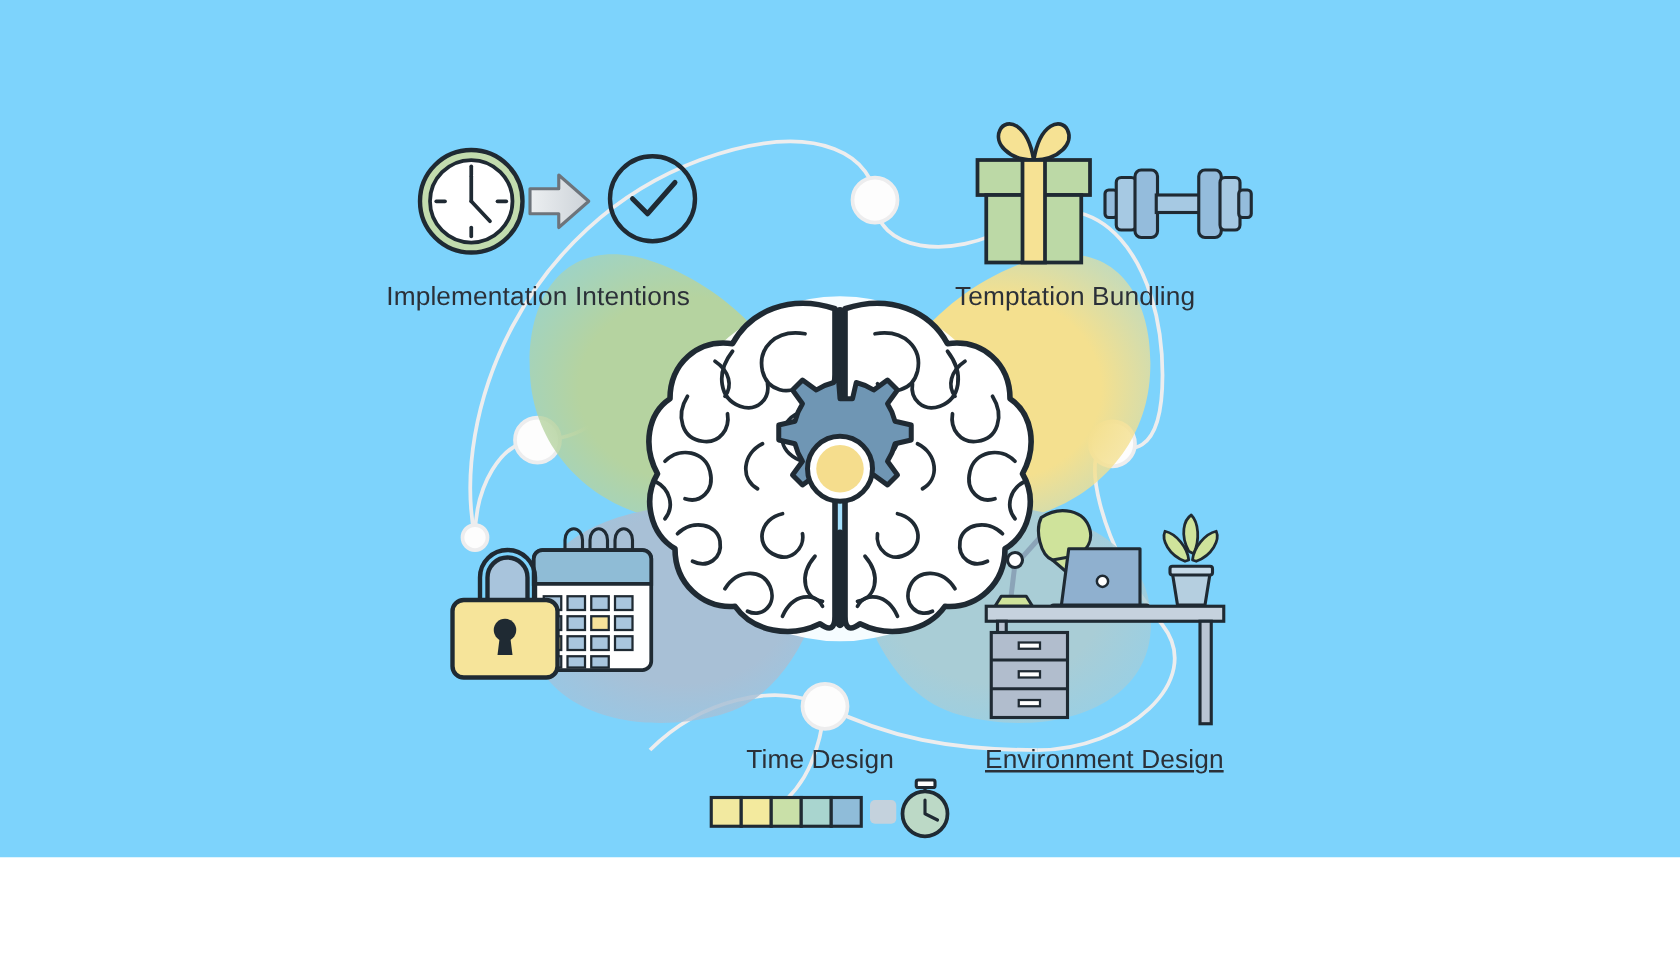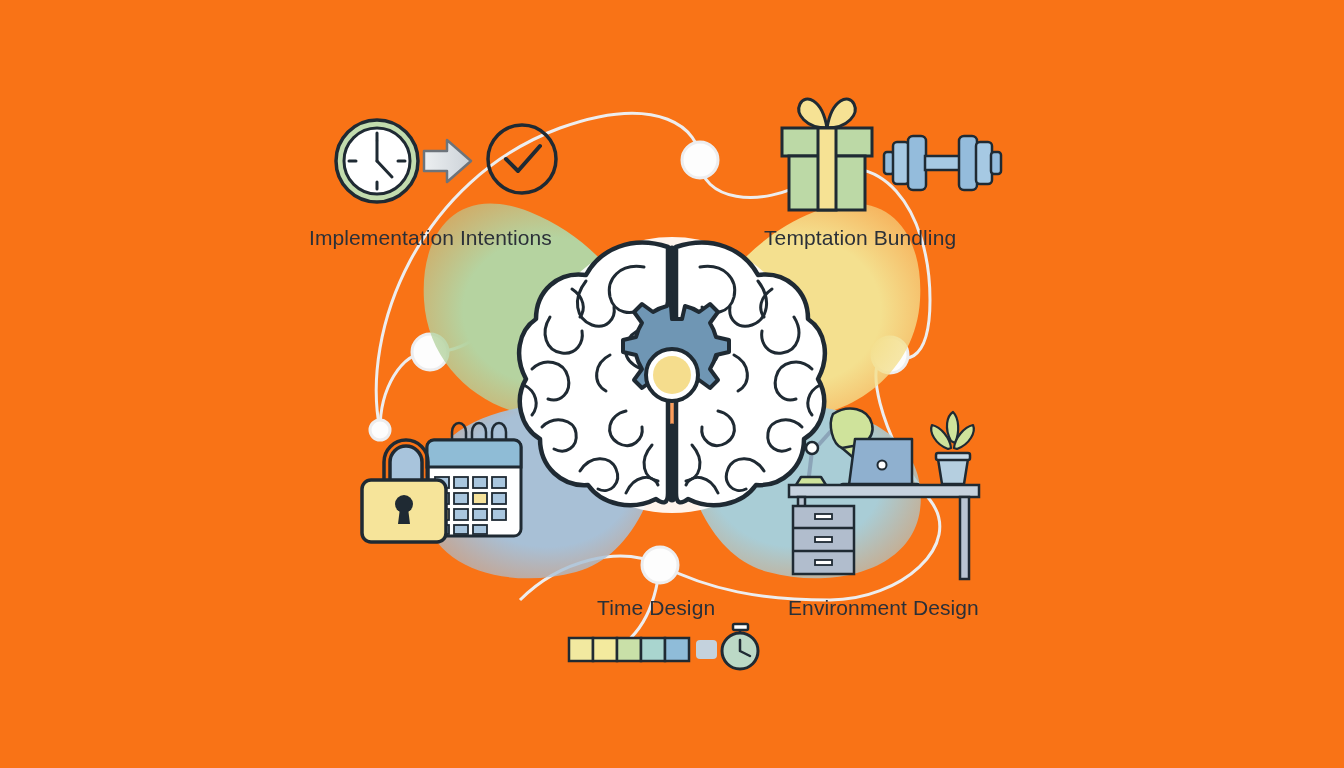--- a/index.html
+++ b/index.html
@@ -6,22 +6,22 @@
     margin: 0;
     padding: 0;
     background: #ffffff;
   }
   body {
     font-family: "Liberation Sans", sans-serif;
   }
   #canvas {
     position: relative;
     width: 1344px;
-    height: 768px;
-    background: #f97316;
+    height: 686px;
+    background: #7dd3fc;
     overflow: hidden;
   }
   .layer {
     position: absolute;
     left: 0;
     top: 0;
     width: 1344px;
     height: 768px;
   }
   .label {
@@ -30,21 +30,21 @@
     font-size: 21px;
     font-family: "Liberation Sans", sans-serif;
     letter-spacing: 0.1px;
     white-space: nowrap;
     line-height: 1;
   }
   #label-implementation-intentions { left: 309px; top: 227px; }
   #label-temptation-bundling      { left: 764px; top: 227px; }
   #label-commitment-devices       { left: 344px; top: 563px; }
   #label-time-boxing              { left: 597px; top: 597px; }
-  #label-environment-design       { left: 788px; top: 597px; }
+  #label-environment-design       { left: 788px; top: 597px; text-decoration: underline; }
 </style>
 </head>
 <body>
 
 <div id="canvas">
 
   <svg class="layer" viewBox="0 0 1344 768" xmlns="http://www.w3.org/2000/svg">
     <g fill="none" stroke="#ededee" stroke-width="3">
       <path d="M380 430 C 360 330, 420 180, 560 128 C 660 92, 700 130, 700 160"></path>
       <path d="M700 160 C 700 200, 760 210, 810 180 C 880 140, 930 210, 930 300"></path>

